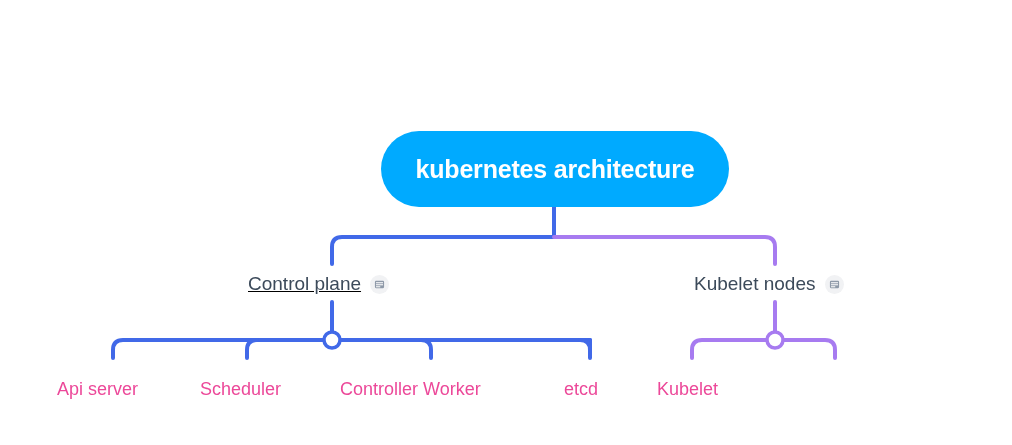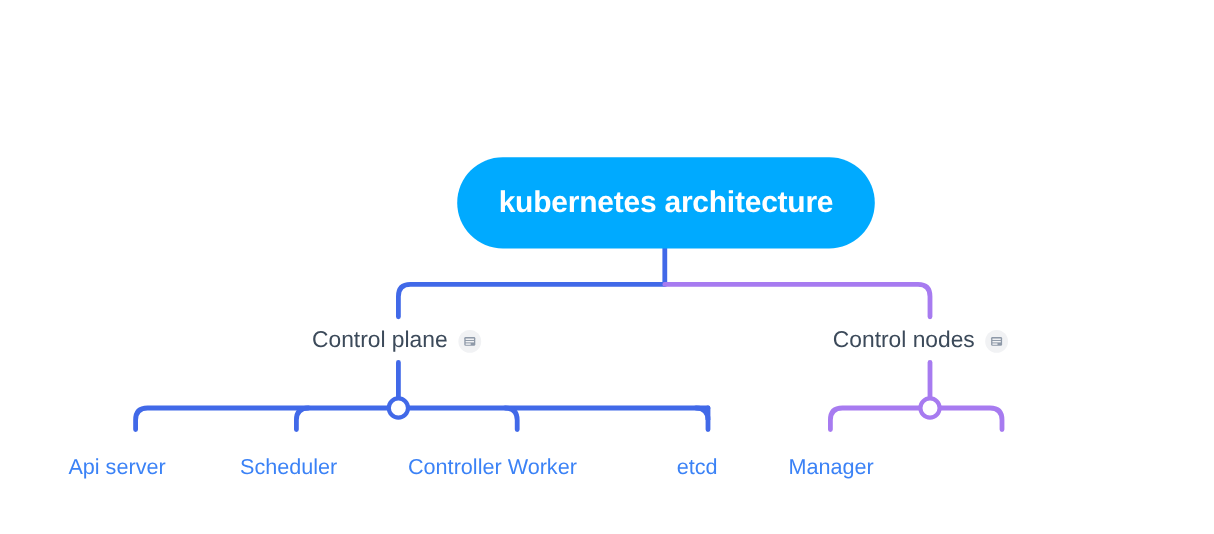--- a/index.html
+++ b/index.html
@@ -80,21 +80,21 @@
     align-items: center;
     justify-content: center;
     flex: 0 0 auto;
   }
   .note-badge svg { display: block; }
 
   
   .leaf-node {
     position: absolute;
     white-space: nowrap;
-    color: #3b82f6;
+    color: #ec4899;
     font-size: 18px;
     font-weight: normal;
     font-family: "Liberation Sans", sans-serif;
     z-index: 5;
   }
 </style>
 </head>
 <body>
 
 <div id="canvas">
@@ -121,48 +121,48 @@
 
       <circle cx="332" cy="316" r="8" fill="#ffffff" stroke="#4169e8" stroke-width="3.5"></circle>
       <circle cx="775" cy="316" r="8" fill="#ffffff" stroke="#a77bf0" stroke-width="3.5"></circle>
     </g>
   </svg>
 
   <div class="root-node">
     <span class="root-label">kubernetes architecture</span>
   </div>
 
-  <div class="branch-node" style="left:260px; top:249px;">
+  <div class="branch-node" style="left:248px; top:249px;text-decoration:underline;">
     <span class="branch-label">Control plane</span>
     <span class="note-badge">
       <svg width="11" height="11" viewBox="0 0 12 12" aria-hidden="true">
         <rect x="1" y="2" width="10" height="8" rx="1.2" fill="#8e99a8"></rect>
         <rect x="2.2" y="3.4" width="7.6" height="1.3" fill="#f1f2f4"></rect>
         <rect x="2.2" y="5.6" width="7.6" height="1.3" fill="#f1f2f4"></rect>
         <rect x="2.2" y="7.8" width="4.6" height="1.3" fill="#f1f2f4"></rect>
       </svg>
     </span>
   </div>
 
   <div class="branch-node" style="left:694px; top:249px;">
-    <span class="branch-label">Control nodes</span>
+    <span class="branch-label">Kubelet nodes</span>
     <span class="note-badge">
       <svg width="11" height="11" viewBox="0 0 12 12" aria-hidden="true">
         <rect x="1" y="2" width="10" height="8" rx="1.2" fill="#8e99a8"></rect>
         <rect x="2.2" y="3.4" width="7.6" height="1.3" fill="#f1f2f4"></rect>
         <rect x="2.2" y="5.6" width="7.6" height="1.3" fill="#f1f2f4"></rect>
         <rect x="2.2" y="7.8" width="4.6" height="1.3" fill="#f1f2f4"></rect>
       </svg>
     </span>
   </div>
 
   <div class="leaf-node" style="left:57px; top:355px;">Api server</div>
 
   <div class="leaf-node" style="left:200px; top:355px;">Scheduler</div>
 
   <div class="leaf-node" style="left:340px; top:355px;">Controller Worker</div>
 
   <div class="leaf-node" style="left:564px; top:355px;">etcd</div>
 
-  <div class="leaf-node" style="left:657px; top:355px;">Manager</div>
+  <div class="leaf-node" style="left:657px; top:355px;">Kubelet</div>
 
 
 </div>
 
 </body></html>

